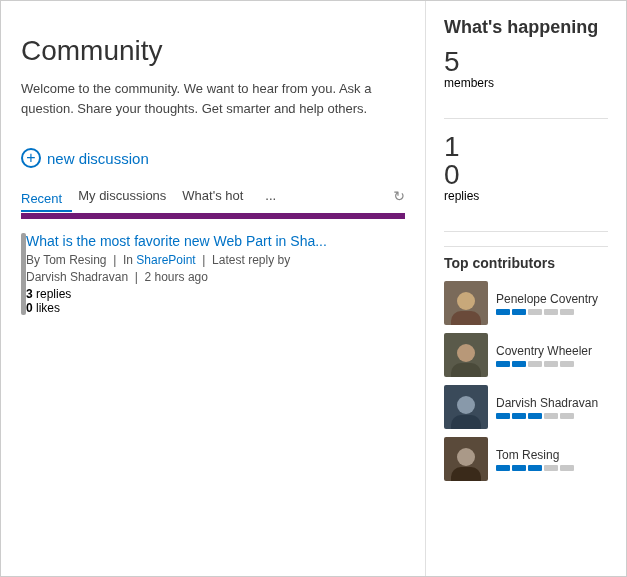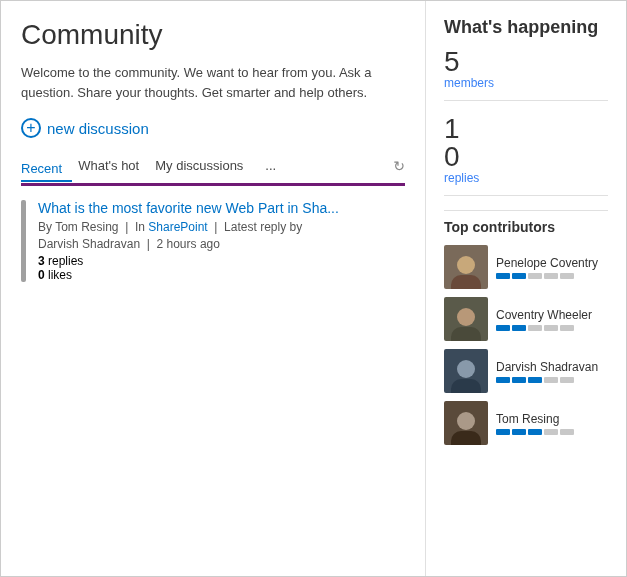--- a/index.html
+++ b/index.html
@@ -22,26 +22,27 @@
     }
     .sidebar {
       width: 200px;
       padding: 16px 18px;
     }
     h1.page-title {
       font-size: 28px;
       font-weight: 300;
       color: #333;
       margin-bottom: 12px;
+      margin-top: 16px;
     }
     .welcome-text {
       font-size: 13px;
       color: #444;
       line-height: 1.5;
-      margin-bottom: 16px;
+      margin-bottom: 30px;
       max-width: 370px;
     }
     .new-discussion {
       display: flex;
       align-items: center;
       color: #0072c6;
       font-size: 15px;
       cursor: pointer;
       margin-bottom: 16px;
       text-decoration: none;
@@ -55,21 +56,21 @@
       align-items: center;
       justify-content: center;
       margin-right: 6px;
       font-size: 16px;
       line-height: 1;
       color: #0072c6;
     }
     .tabs {
       display: flex;
       align-items: center;
-      border-bottom: 3px solid #701a75;
+      border-bottom: 6px solid #701a75;
       margin-bottom: 14px;
       padding-bottom: 6px;
       gap: 0;
     }
     .tab {
       font-size: 13px;
       color: #444;
       cursor: pointer;
       padding: 4px 10px 4px 0;
       margin-right: 6px;
@@ -87,21 +88,21 @@
       padding: 4px 6px;
     }
     .tab-refresh {
       margin-left: auto;
       font-size: 14px;
       color: #888;
       cursor: pointer;
     }
     .discussion-item {
       display: flex;
-      gap: 12px;
+      gap: 0;
       margin-bottom: 10px;
       margin-top: 6px;
     }
     .discussion-bar {
       width: 5px;
       background: #a0a0a0;
       border-radius: 2px;
       flex-shrink: 0;
       min-height: 60px;
     }
@@ -146,24 +147,24 @@
       margin-bottom: 10px;
     }
     .stat-number {
       font-size: 28px;
       font-weight: 300;
       color: #333;
       line-height: 1;
     }
     .stat-label {
       font-size: 12px;
-      color: #3b82f6;
+      color: #000000;
       margin-bottom: 14px;
       border-bottom: 1px solid #e0e0e0;
-      padding-bottom: 10px;
+      padding-bottom: 28px;
     }
     .stat-block {
       margin-bottom: 0;
     }
     .top-contributors-title {
       font-size: 14px;
       font-weight: 600;
       color: #333;
       margin-bottom: 10px;
     }
@@ -253,22 +254,22 @@
     <h1 class="page-title">Community</h1>
     <p class="welcome-text">Welcome to the community. We want to hear from you. Ask a question. Share your thoughts. Get smarter and help others.</p>
 
     <a class="new-discussion">
       <span class="plus-circle">+</span>
       <span>new discussion</span>
     </a>
 
     <div class="tabs">
       <a class="tab active">Recent</a>
+      <a class="tab">My discussions</a>
       <a class="tab">What's hot</a>
-      <a class="tab">My discussions</a>
       <span class="tab-more">...</span>
       <span class="tab-refresh">↻</span>
     </div>
 
     <div class="discussion-item">
       <div class="discussion-bar"></div>
       <div class="discussion-meta">
         <a class="discussion-title">What is the most favorite new Web Part in Sha...</a>
         <div class="discussion-info">
           By <span>Tom Resing</span>

